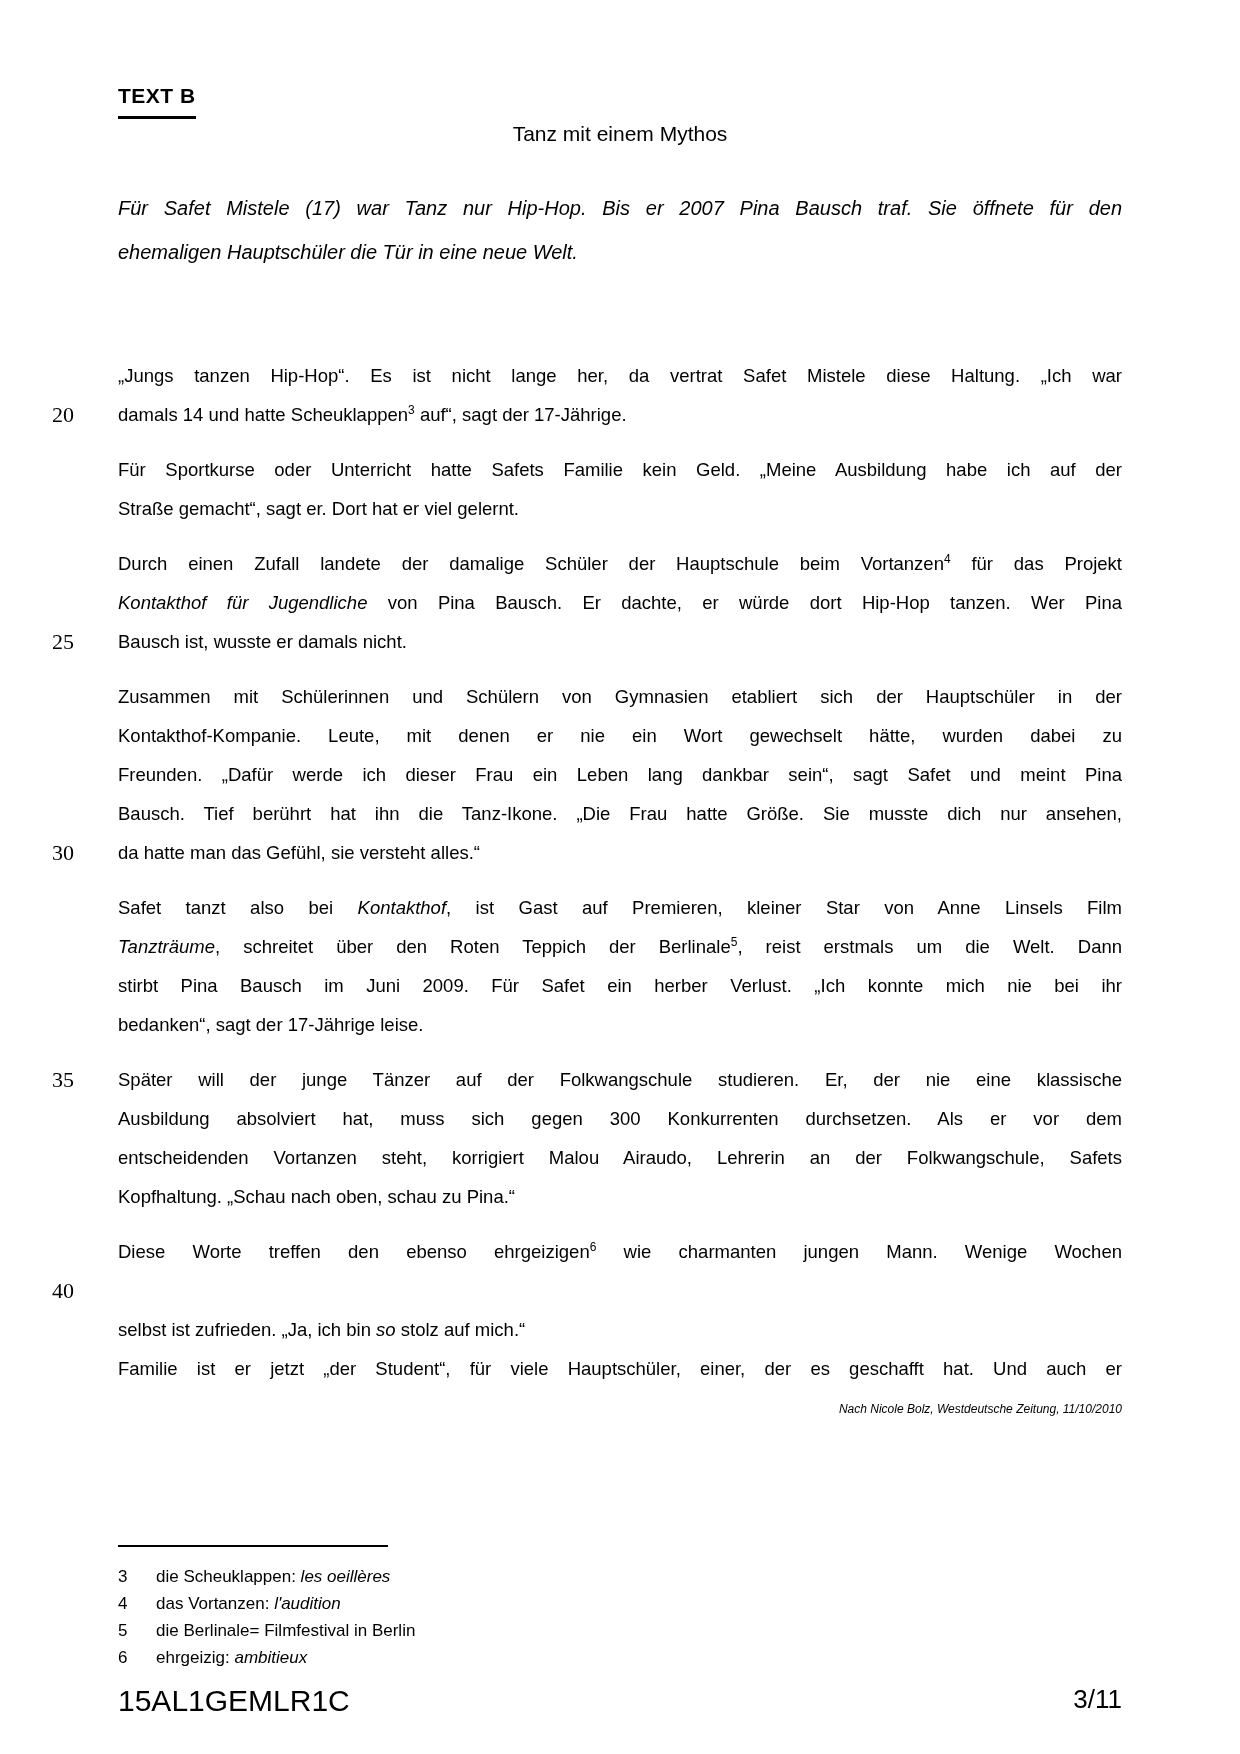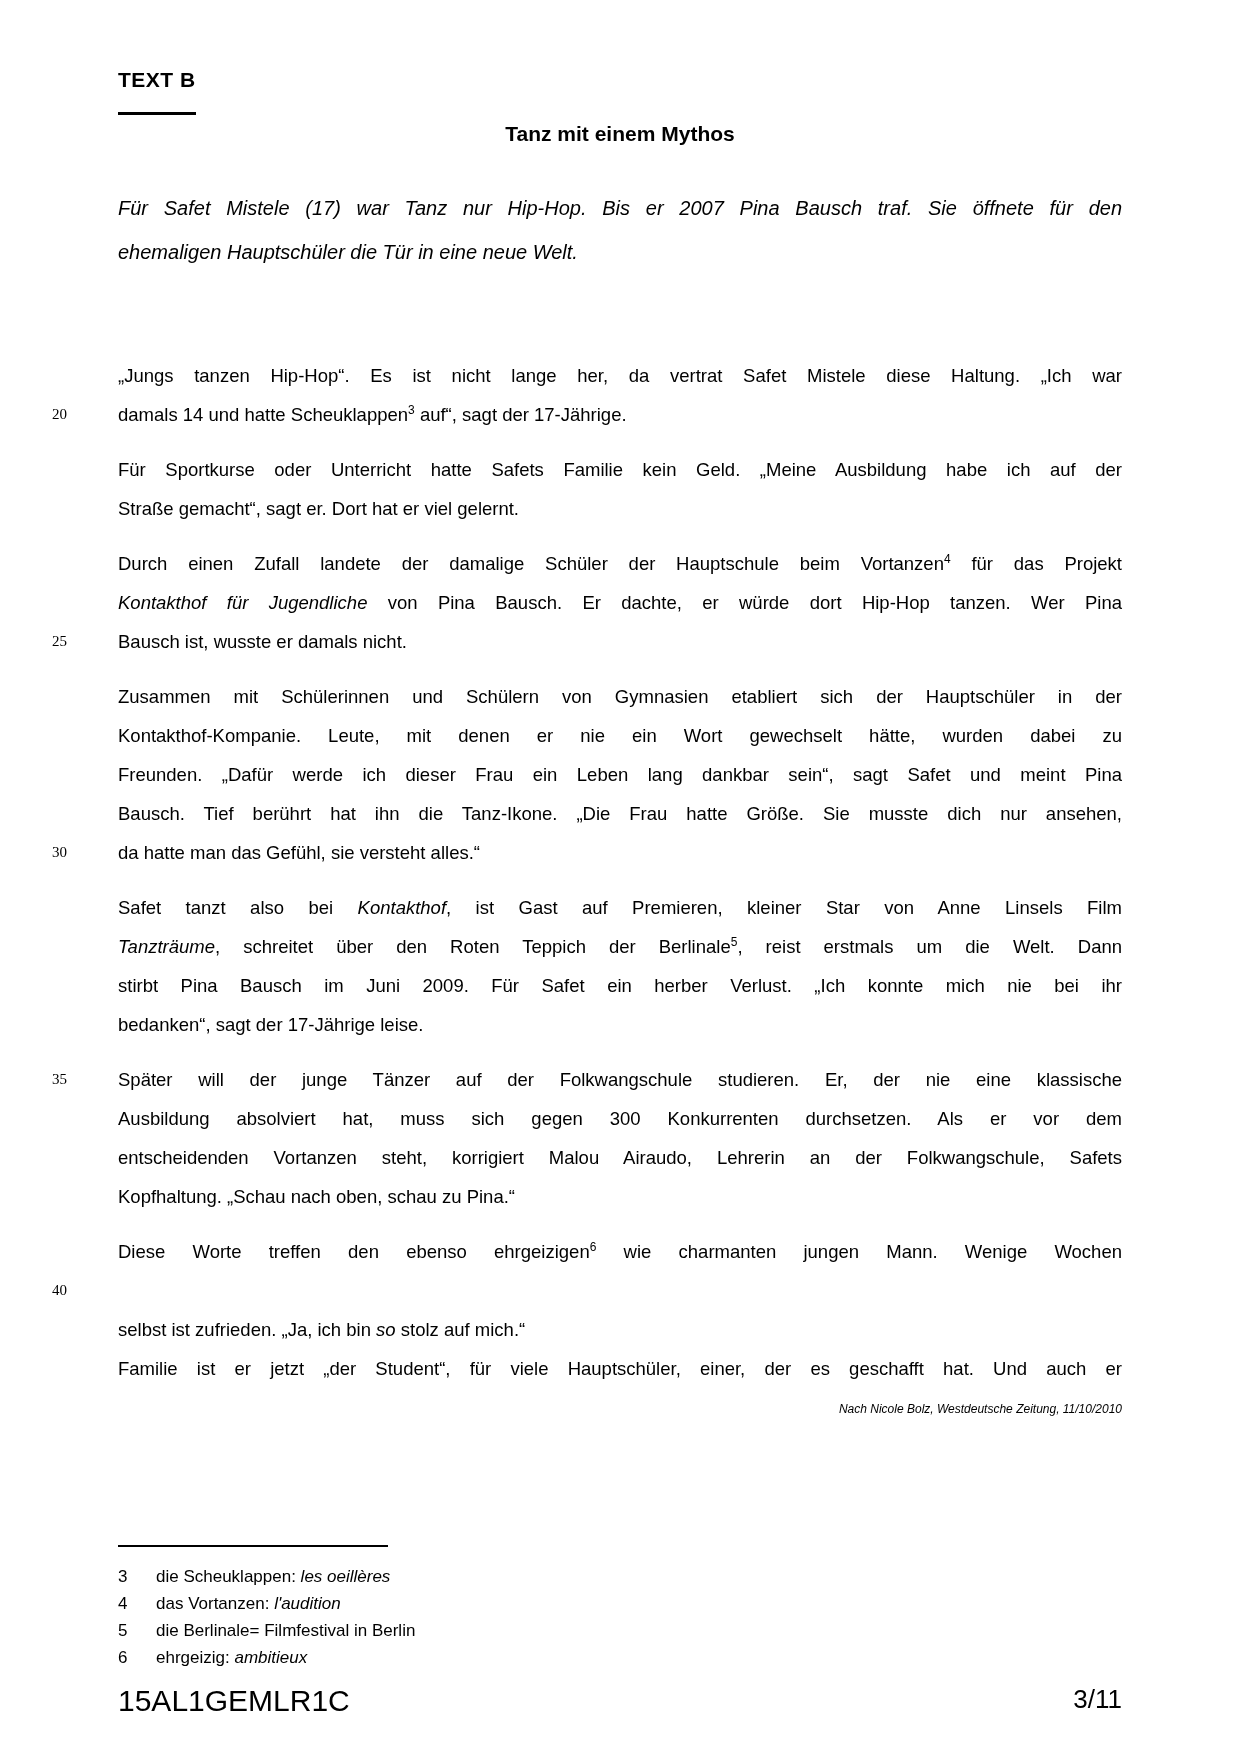--- a/index.html
+++ b/index.html
@@ -10,35 +10,35 @@
     background: #ffffff;
     color: #000000;
     font-family: "Liberation Sans", sans-serif;
     overflow: hidden;
   }
 
   
   .text-label {
     position: absolute;
     left: 118px;
-    top: 68px;
+    top: 84px;
     font-size: 21px;
     font-weight: bold;
     border-bottom: 3px solid #000;
-    padding-bottom: 20px;
+    padding-bottom: 8px;
     letter-spacing: 0.5px;
   }
   .doc-title {
     position: absolute;
     left: 0;
     top: 122px;
     width: 1240px;
     text-align: center;
     font-size: 21px;
-    font-weight: bold;
+    font-weight: normal;
   }
 
   
   .intro {
     position: absolute;
     left: 118px;
     top: 186px;
     width: 1004px;
     font-style: italic;
     font-size: 20px;
@@ -63,21 +63,21 @@
   }
   .jline { text-align: justify; text-align-last: justify; }
   .lastline { text-align: left; text-align-last: left; }
   .lnum {
     position: absolute;
     left: -66px;
     top: 0;
     width: 44px;
     text-align: left;
     font-family: "Liberation Serif", serif;
-    font-size: 15px;
+    font-size: 22px;
     text-align-last: left;
   }
   .seg-i { font-style: italic; }
   .seg-sup {
     font-size: 12px;
     position: relative;
     top: -7px;
   }
 
   

